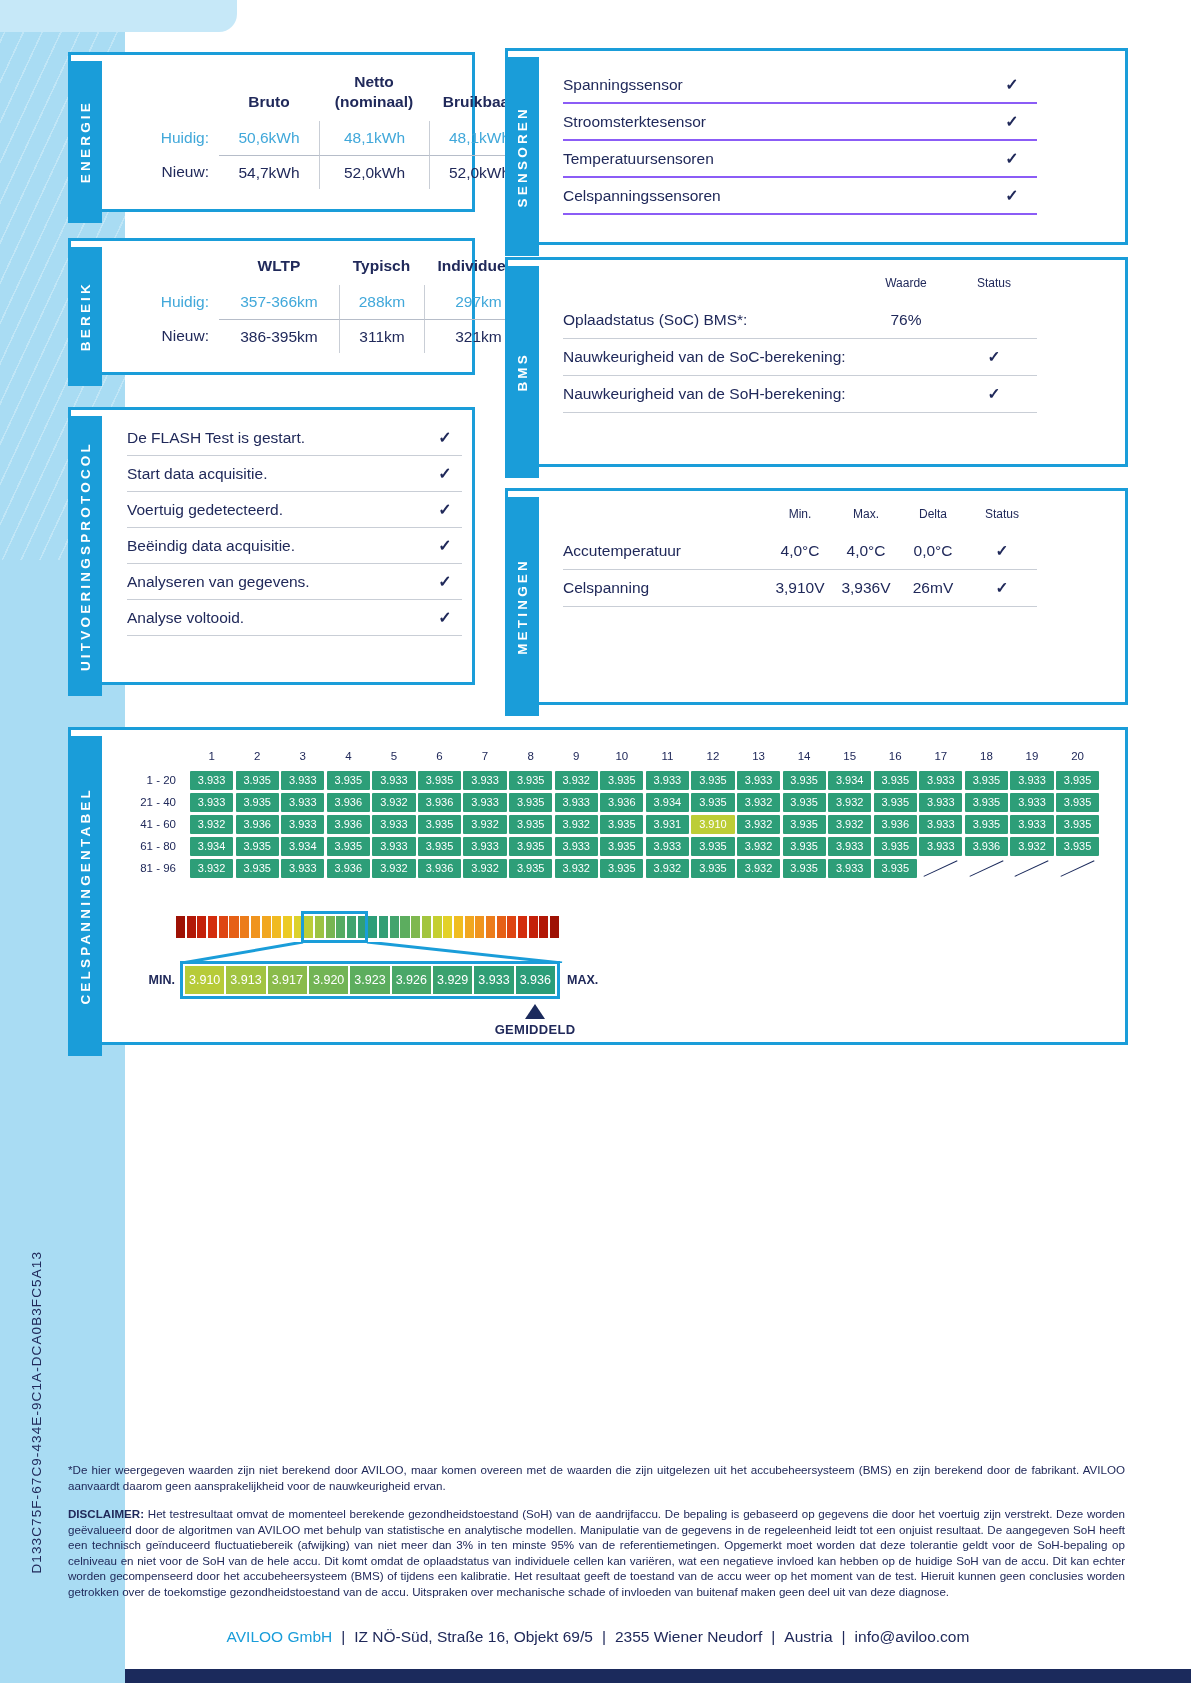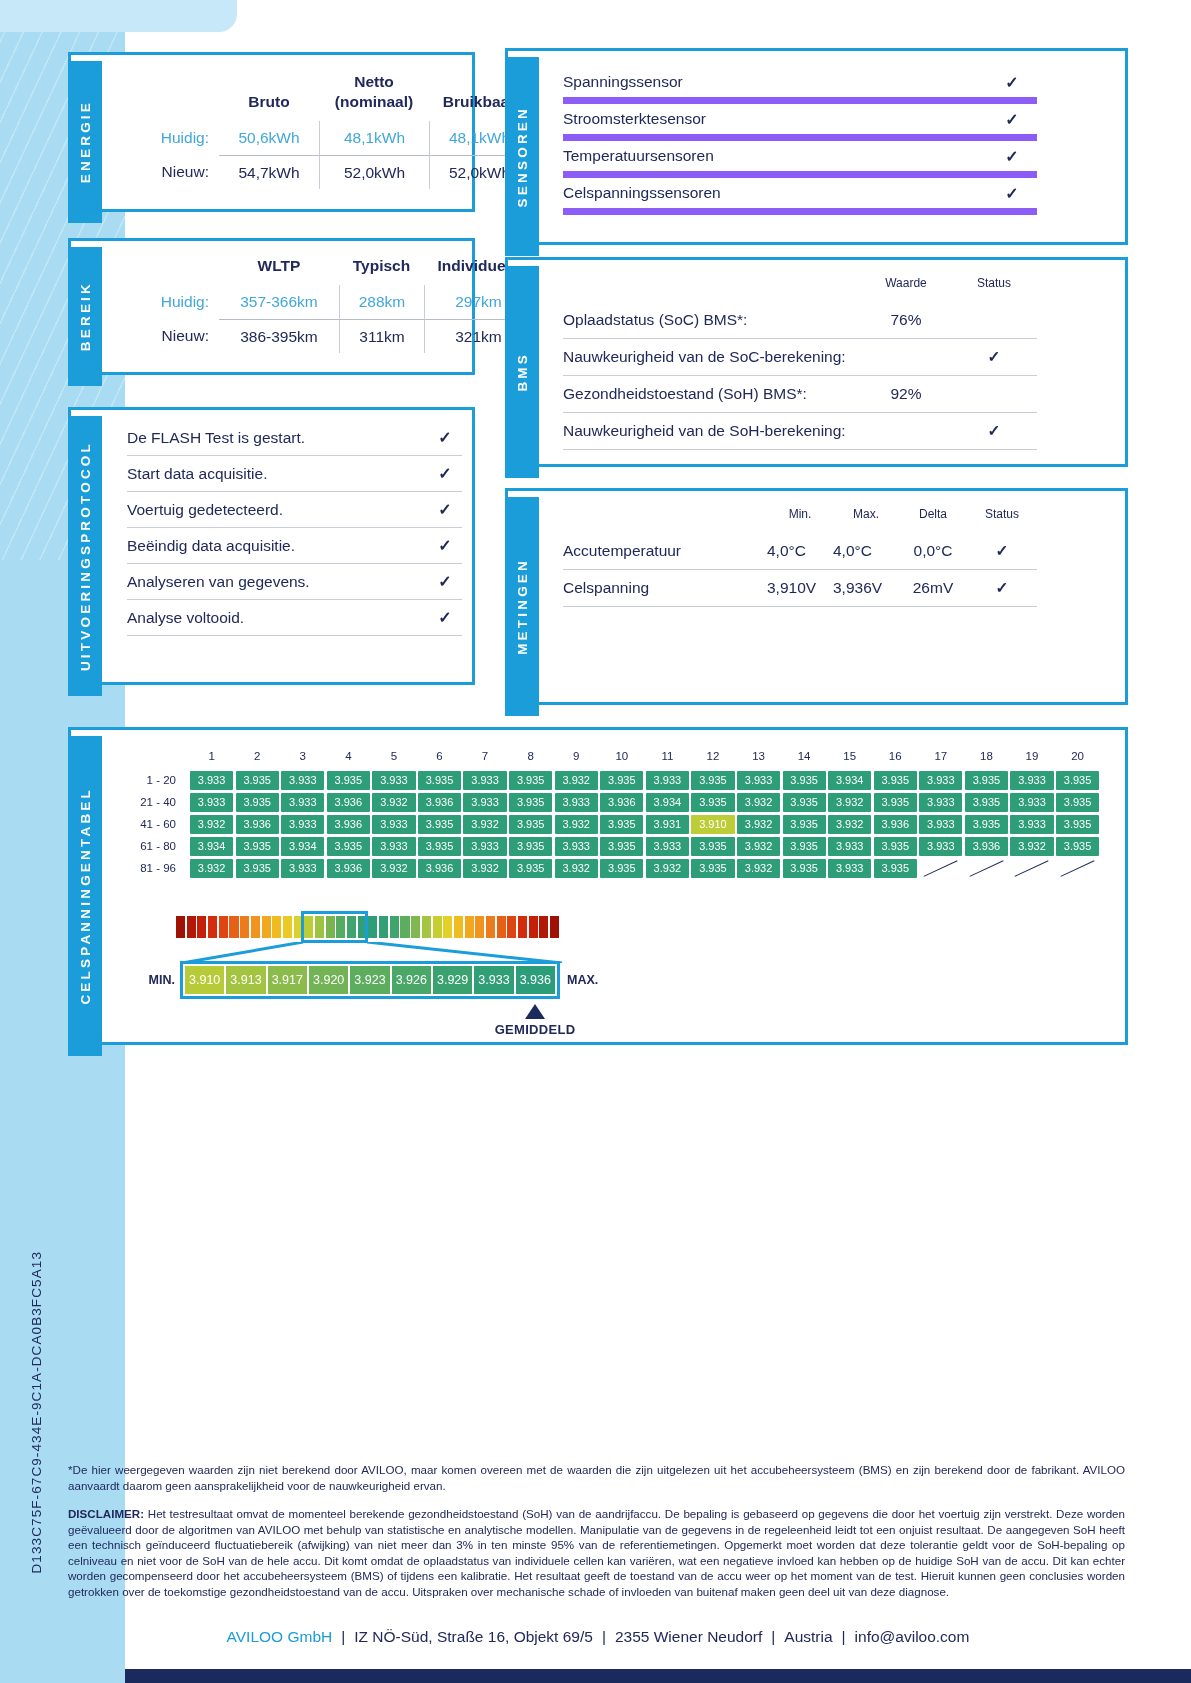--- a/index.html
+++ b/index.html
@@ -72,33 +72,33 @@
   #p-bereik .mt-cell:nth-child(4){ width:108px; }
   .mt-row.emph { color:#41a8da; }
   .mt-row.plain { color:#20295a; }
   .mt-val.sep { border-left:1px solid #c9ced6; }
   .plain .mt-val { border-top:1px solid #b6bdc9; }
 
   
   .rows-area { position:absolute; left:55px; right:88px; top:16px; }
   #p-protocol .rows-area { left:56px; right:10px; top:10px; }
   .s-row { height:37px; display:flex; justify-content:space-between; align-items:center;
-    border-bottom:7px solid #8b5cf6; font-size:15.5px; color:#20295a; }
+    border-bottom:2px solid #8b5cf6; font-size:15.5px; color:#20295a; }
   .check { font-weight:700; font-size:16px; color:#20295a; width:50px; text-align:center; }
   #p-protocol .check { width:34px; }
 
   .b-head { display:flex; height:26px; padding-bottom:4px; }
   .b-head .hlabel { font-size:12px; color:#20295a; text-align:center; }
   .b-spacer { flex:1; }
   .b-row { display:flex; align-items:center; height:37px; border-bottom:1px solid #c9ced6;
     font-size:15.5px; color:#20295a; }
   .b-row .lbl { flex:1; }
   .colw90 { width:90px; text-align:center; }
   .colw86 { width:86px; text-align:center; }
-  .colw66 { width:66px; text-align:left; }
+  .colw66 { width:66px; text-align:center; }
   .colw68 { width:68px; text-align:center; }
   .colw70 { width:70px; text-align:center; }
   .b-row .cellcheck { display:inline-block; width:100%; text-align:center; font-weight:700; }
 
   .pr-title { display:flex; justify-content:space-between; align-items:center; height:40px;
     font-size:16.5px; font-weight:700; color:#20295a; }
   .pr-row { height:36px; display:flex; justify-content:space-between; align-items:center;
     border-bottom:1px solid #c9ced6; font-size:15.5px; color:#20295a; }
 
   
@@ -242,25 +242,20 @@
       </div>
       <div class="b-row">
         <span class="lbl">Oplaadstatus (SoC) BMS*:</span>
         <span class="colw90">76%</span>
         <span class="colw86"></span>
       </div>
       <div class="b-row">
         <span class="lbl">Nauwkeurigheid van de SoC-berekening:</span>
         <span class="colw90"></span>
         <span class="colw86"><span class="cellcheck">✓</span></span>
-      </div>
-      <div class="b-row">
-        <span class="lbl">Gezondheidstoestand (SoH) BMS*:</span>
-        <span class="colw90">92%</span>
-        <span class="colw86"></span>
       </div>
       <div class="b-row">
         <span class="lbl">Nauwkeurigheid van de SoH-berekening:</span>
         <span class="colw90"></span>
         <span class="colw86"><span class="cellcheck">✓</span></span>
       </div>
     </div>
 </div>
 
 <div class="panel" id="p-protocol">

